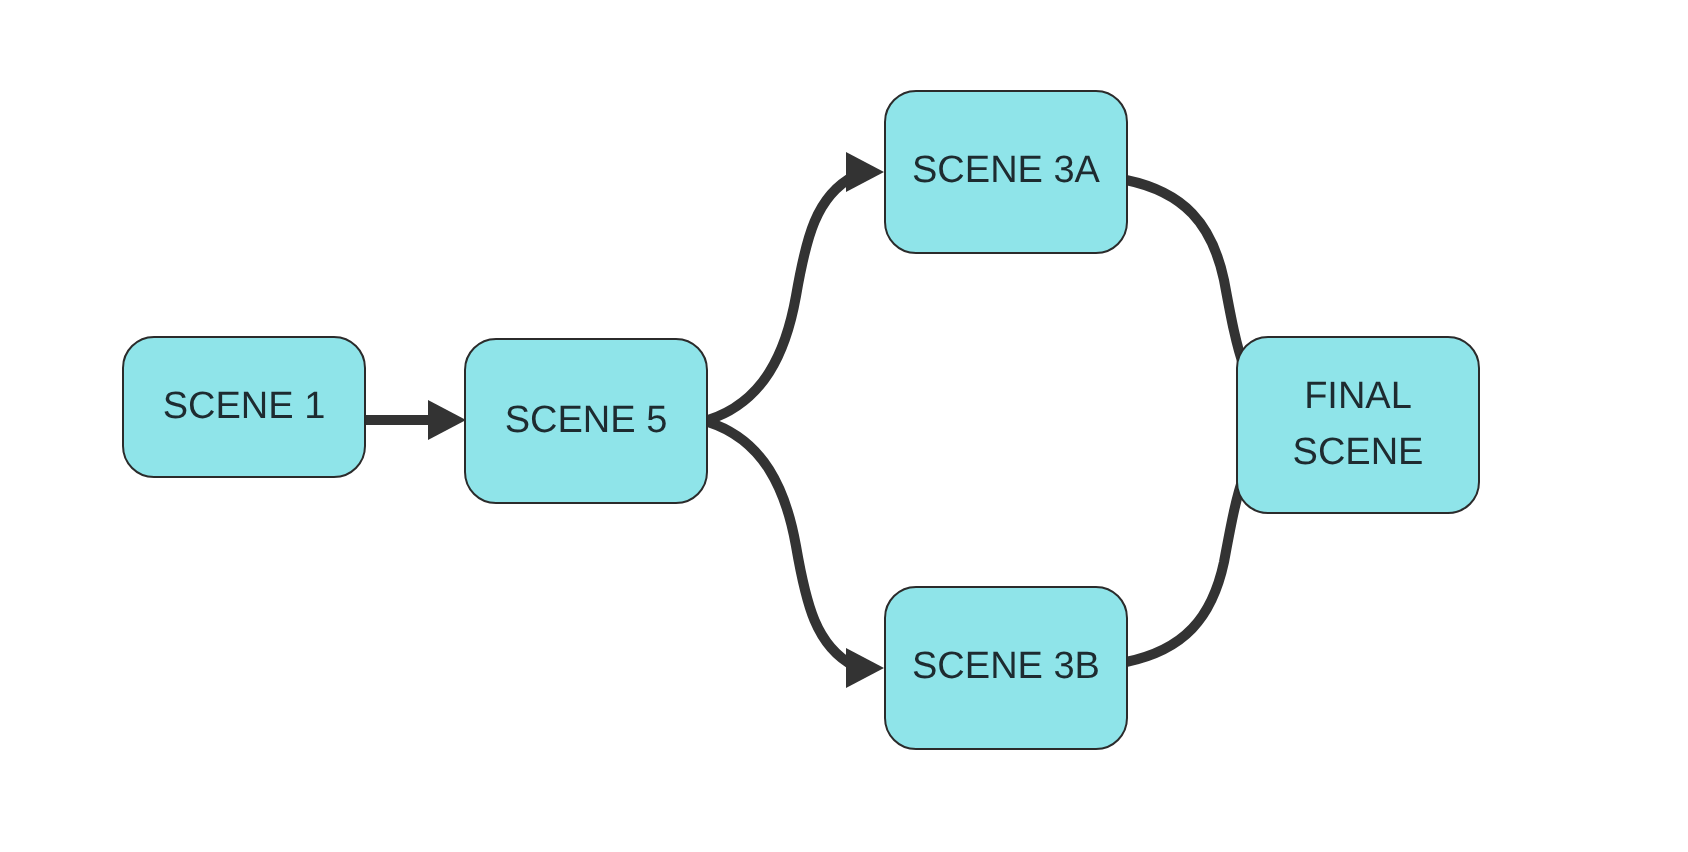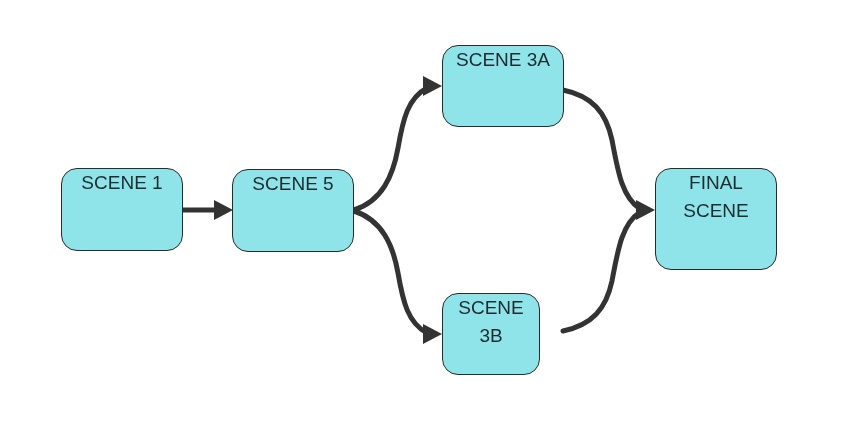--- a/index.html
+++ b/index.html
@@ -32,36 +32,36 @@
     fill: #333333;
     stroke: none;
   }
   .node {
     position: absolute;
     box-sizing: border-box;
     background: #8FE4E9;
     border: 1px solid #2b2b2b;
     border-radius: 16px;
     display: flex;
-    align-items: flex-start;
+    align-items: center;
     justify-content: center;
     text-align: center;
     color: #1e2b30;
     font-size: 19px;
     line-height: 1.45;
     cursor: default;
   }
   .node .label {
     padding: 0 8px;
   }
-  #node-scene1  { left: 61px;  top: 168px; width: 122px; height: 83px; }
+  #node-scene1  { left: 61px;  top: 168px; width: 122px; height: 71px; }
   #node-scene2  { left: 232px; top: 169px; width: 122px; height: 83px; }
   #node-scene3a { left: 442px; top: 45px;  width: 122px; height: 82px; }
-  #node-scene3b { left: 442px; top: 293px; width: 98px; height: 82px; }
-  #node-final   { left: 655px; top: 168px; width: 122px; height: 102px; }
+  #node-scene3b { left: 442px; top: 293px; width: 122px; height: 82px; }
+  #node-final   { left: 618px; top: 168px; width: 122px; height: 89px; }
 </style>
 </head>
 <body>
 
 <div class="canvas">
 
   <svg class="edges-layer" width="844" height="426" viewBox="0 0 844 426" xmlns="http://www.w3.org/2000/svg">
 
     <path class="edge-path" d="M 183,210 L 217,210"></path>
     <polygon class="arrowhead" points="233,210 214,200 214,220"></polygon>

